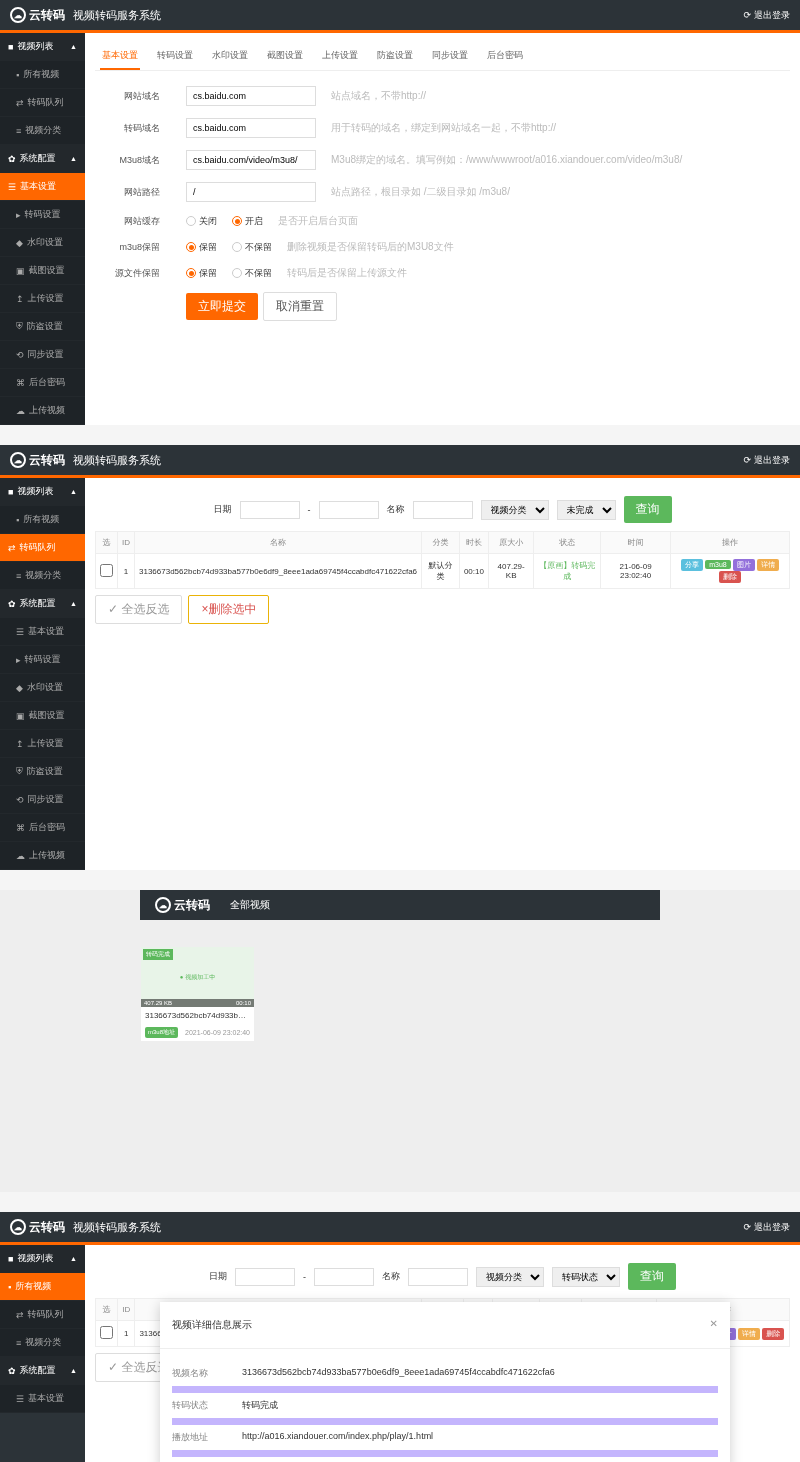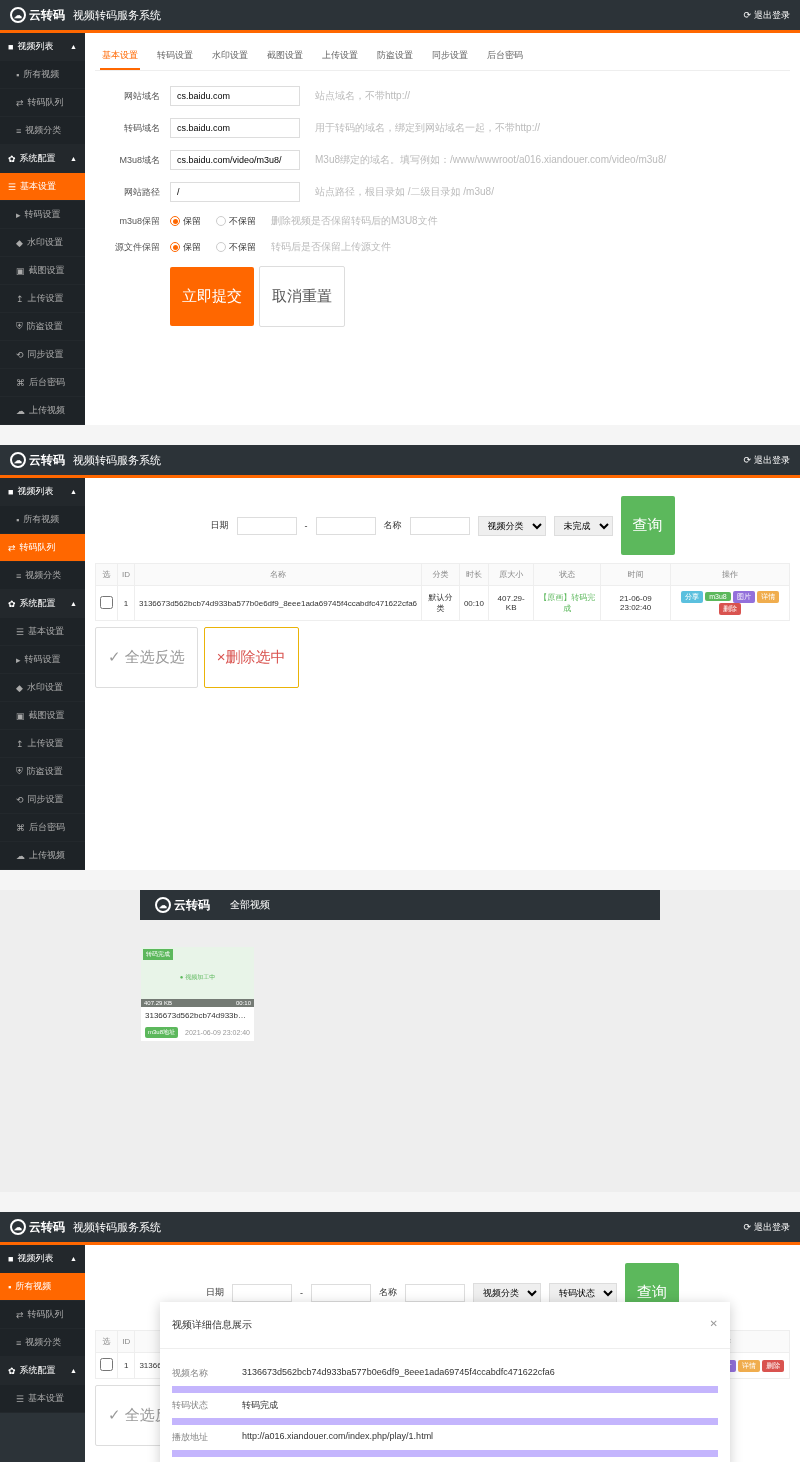--- a/index.html
+++ b/index.html
@@ -19,29 +19,29 @@
 .sidebar-item.group{background:#23282c;color:#fff}
 .sidebar-item.sub{padding-left:16px;background:#1e2327}
 .si-left{display:flex;align-items:center;gap:4px}
 .caret{font-size:7px}
 .content{flex:1;background:#fff;padding:10px}
 .tabs{border-bottom:1px solid #eee;display:flex;gap:15px;padding:0 5px;font-size:9px}
 .tab{padding:6px 2px;color:#666;cursor:pointer}
 .tab.active{color:#ff6700;border-bottom:2px solid #ff6700}
 .form{padding:15px 10px}
 .form-row{display:flex;align-items:center;margin-bottom:12px;font-size:9px}
-.form-label{width:55px;text-align:right;color:#555;margin-right:10px}
+.form-label{width:55px;text-align:right;color:#555;margin-right:26px}
 .form-input{border:1px solid #ddd;padding:4px 6px;width:130px;font-size:9px}
 .form-hint{color:#bbb;margin-left:15px;font-size:10px}
 .radio-group{display:flex;gap:15px;align-items:center}
 .radio{display:flex;align-items:center;gap:3px}
 .radio-dot{width:10px;height:10px;border:1px solid #ccc;border-radius:50%;display:inline-flex;align-items:center;justify-content:center}
 .radio-dot.checked{border-color:#ff6700}
 .radio-dot.checked::after{content:"";width:5px;height:5px;background:#ff6700;border-radius:50%}
-.btn{padding:20px 12px;font-size:15px;border:none;cursor:pointer;border-radius:2px}
+.btn{padding:5px 12px;font-size:12px;border:none;cursor:pointer;border-radius:2px}
 .btn-primary{background:#ff6700;color:#fff}
 .btn-default{background:#fff;border:1px solid #ddd;color:#555}
 .btn-success{background:#5cb85c;color:#fff}
 .btn-danger{background:#fff;border:1px solid #eab308;color:#d9534f}
 .btn-light{background:#fff;border:1px solid #ddd;color:#999}
 .filter-bar{display:flex;align-items:center;gap:8px;padding:8px 5px;font-size:9px;justify-content:center}
 .filter-bar input,.filter-bar select{border:1px solid #ddd;padding:3px 5px;font-size:9px}
 .filter-bar input{width:60px}
 .table{width:100%;border-collapse:collapse;font-size:8px}
 .table th,.table td{border:1px solid #eee;padding:5px 4px;text-align:center}
@@ -160,20 +160,34 @@
           </div>
         <div class="form-row">
             <span class="form-label">M3u8域名</span>
             <input class="form-input" value="cs.baidu.com/video/m3u8/" style="">
             <span class="form-hint">M3u8绑定的域名。填写例如：/www/wwwroot/a016.xiandouer.com/video/m3u8/</span>
           </div>
         <div class="form-row">
             <span class="form-label">网站路径</span>
             <input class="form-input" value="/" style="">
             <span class="form-hint">站点路径，根目录如 /二级目录如 /m3u8/</span>
+          </div>
+        <div class="form-row">
+            <span class="form-label">网站缓存</span>
+            <div class="radio-group">
+              <label class="radio">
+                <span class="radio-dot"></span>
+                <span>关闭</span>
+              </label>
+              <label class="radio">
+                <span class="radio-dot checked"></span>
+                <span>开启</span>
+              </label>
+            </div>
+            <span class="form-hint">是否开启后台页面</span>
           </div>
         <div class="form-row">
             <span class="form-label">m3u8保留</span>
             <div class="radio-group">
               <label class="radio">
                 <span class="radio-dot checked"></span>
                 <span>保留</span>
               </label>
               <label class="radio">
                 <span class="radio-dot"></span>

